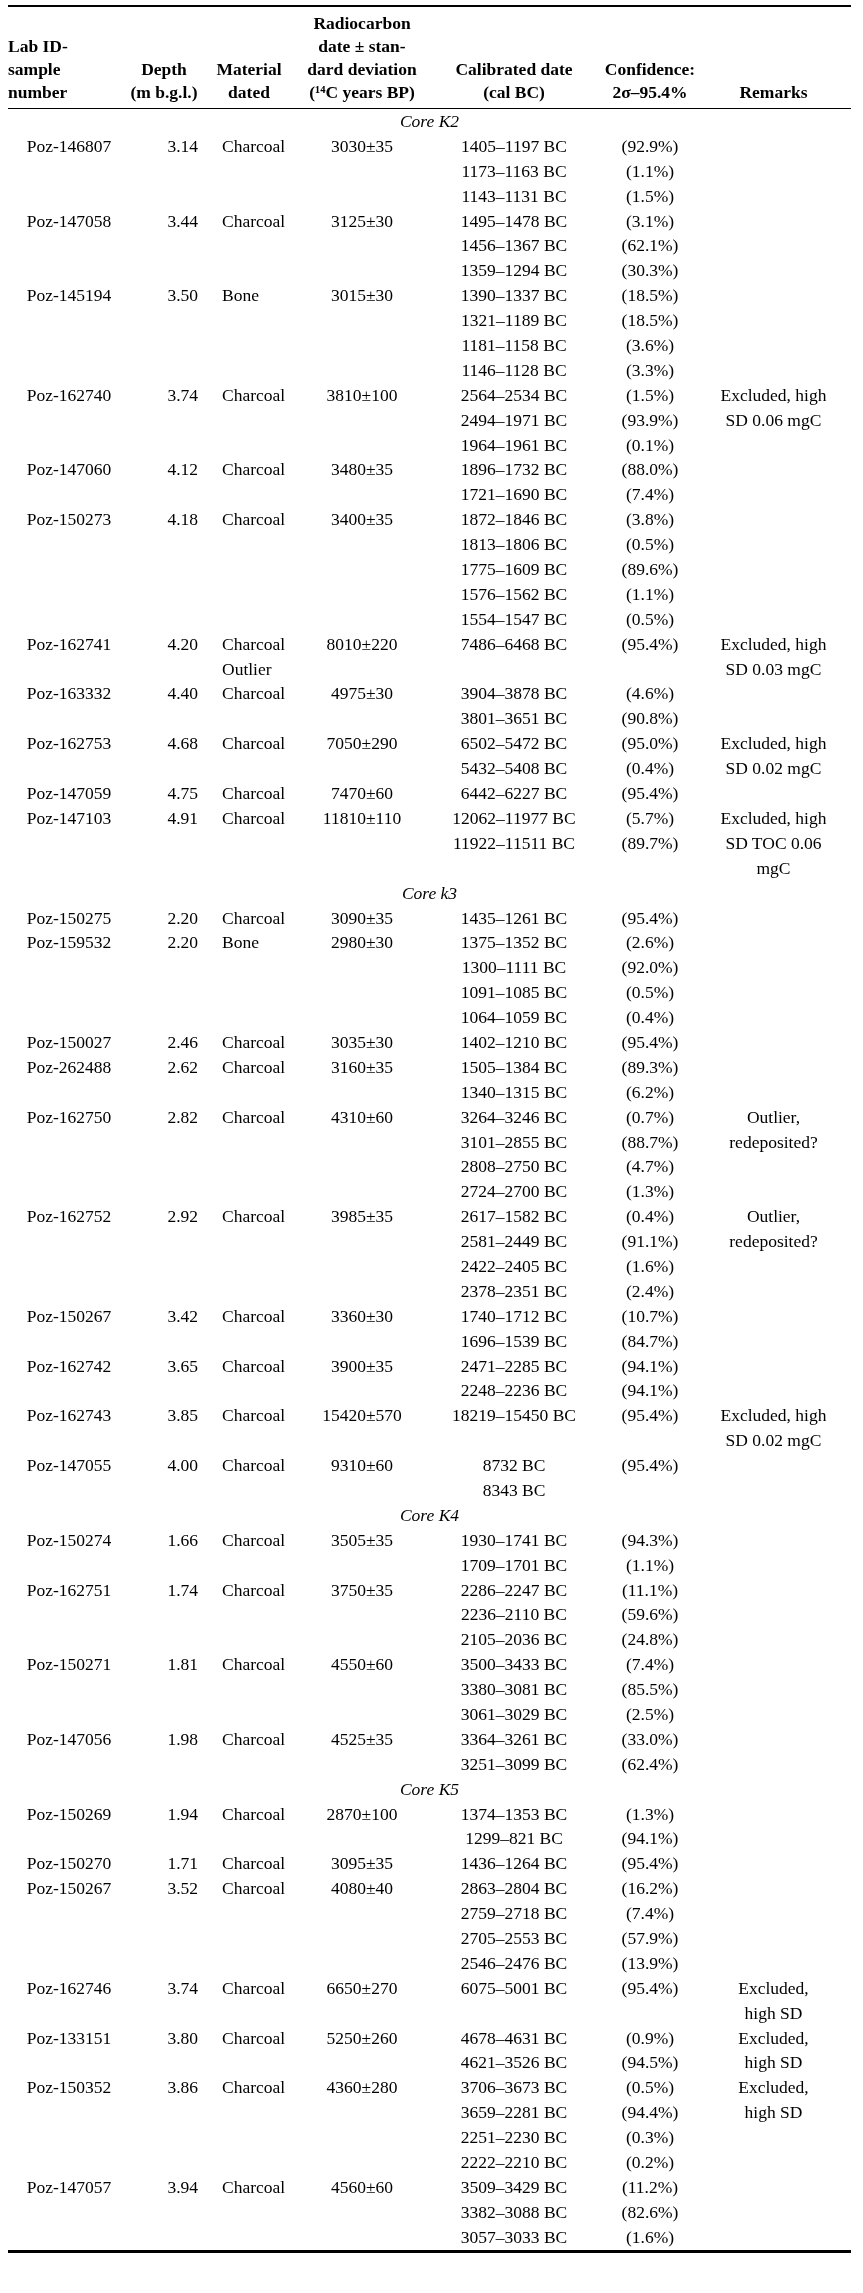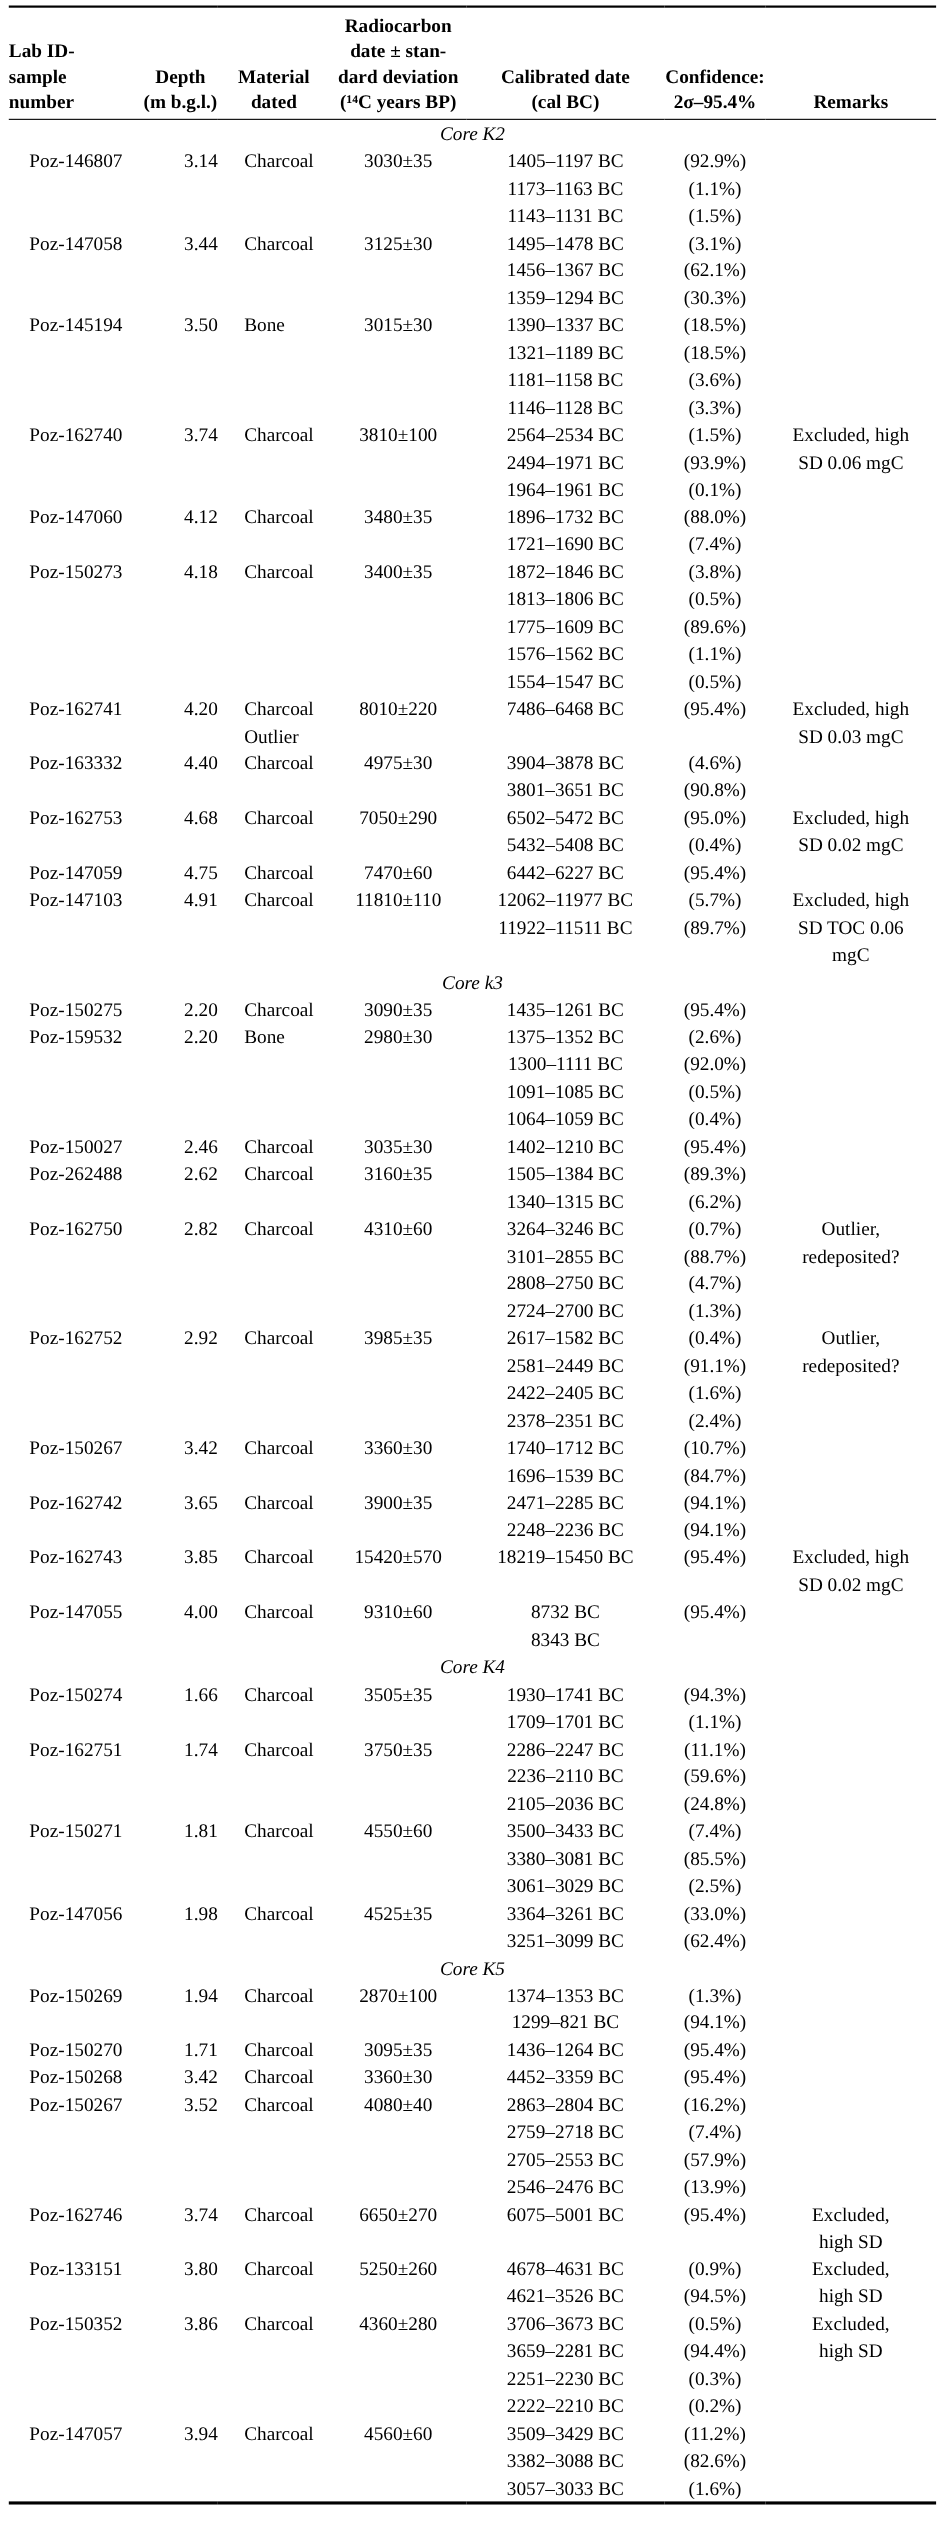--- a/index.html
+++ b/index.html
@@ -1033,43 +1033,20 @@
           </td>
           <td class="c-conf">
             <div class="ln">(95.4%)</div>
           </td>
           <td class="c-rem">
             <div class="ln">&nbsp;</div>
           </td>
         </tr>
         <tr>
           <td class="c-lab">
-            <div class="ln">Poz-150268</div>
-          </td>
-          <td class="c-depth">
-            <div class="ln">3.42</div>
-          </td>
-          <td class="c-mat">
-            <div class="ln">Charcoal</div>
-          </td>
-          <td class="c-c14">
-            <div class="ln">3360±30</div>
-          </td>
-          <td class="c-cal">
-            <div class="ln">4452–3359 BC</div>
-          </td>
-          <td class="c-conf">
-            <div class="ln">(95.4%)</div>
-          </td>
-          <td class="c-rem">
-            <div class="ln">&nbsp;</div>
-          </td>
-        </tr>
-        <tr>
-          <td class="c-lab">
             <div class="ln">Poz-150267</div>
             <div class="ln">&nbsp;</div>
             <div class="ln">&nbsp;</div>
             <div class="ln">&nbsp;</div>
           </td>
           <td class="c-depth">
             <div class="ln">3.52</div>
             <div class="ln">&nbsp;</div>
             <div class="ln">&nbsp;</div>
             <div class="ln">&nbsp;</div>

